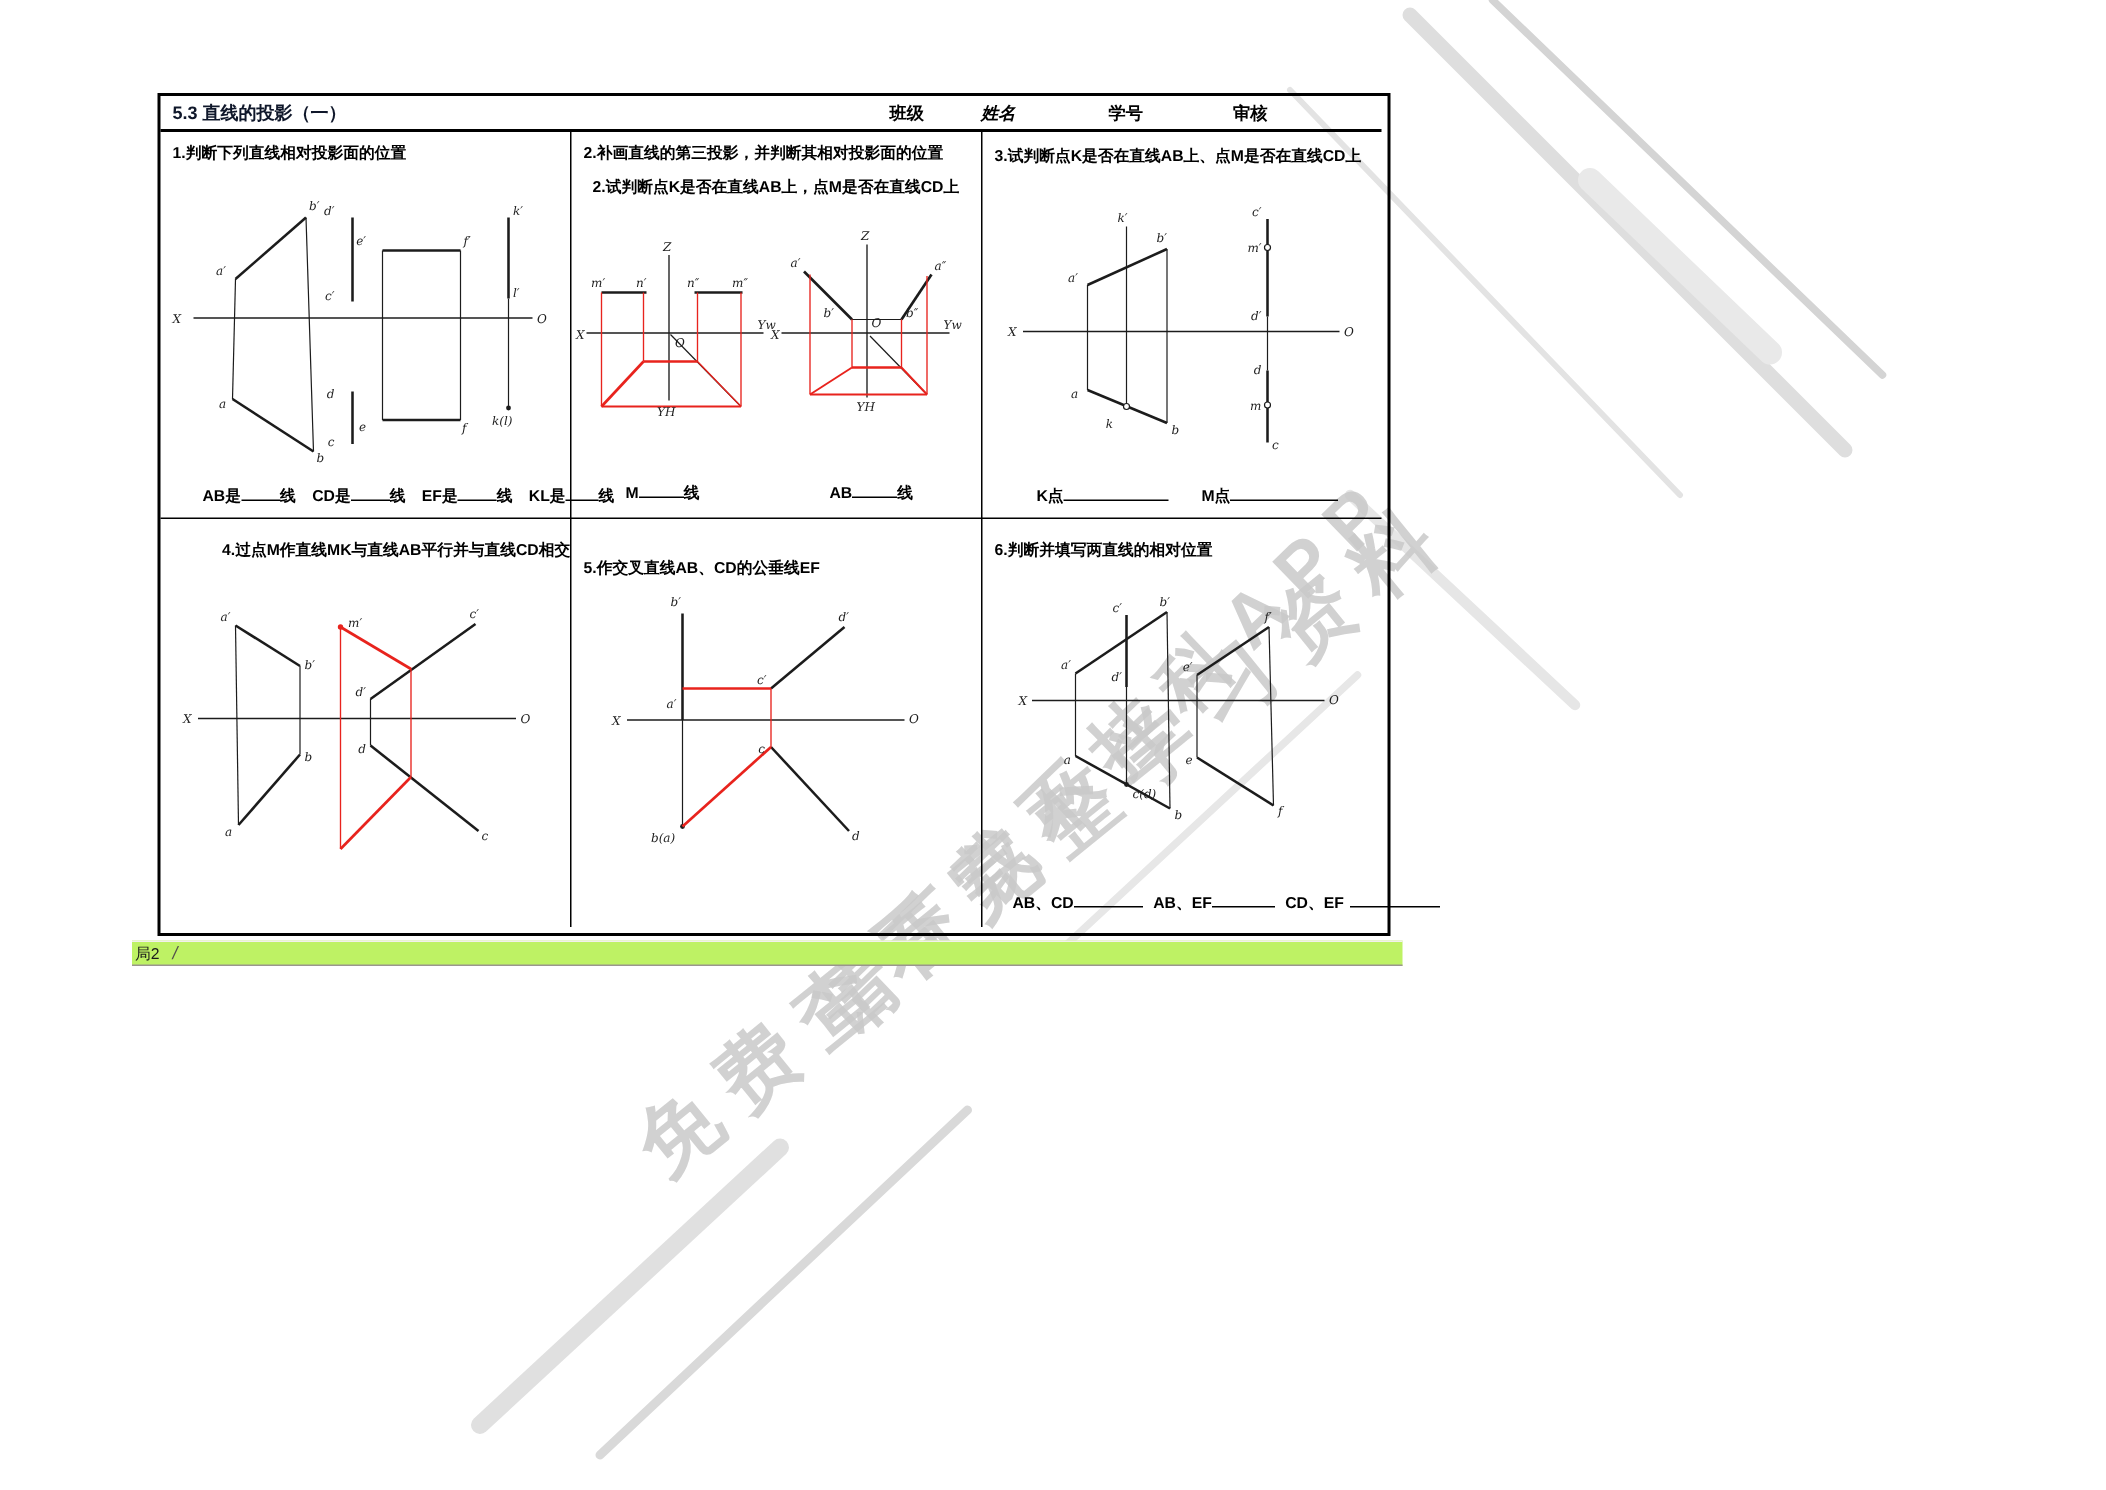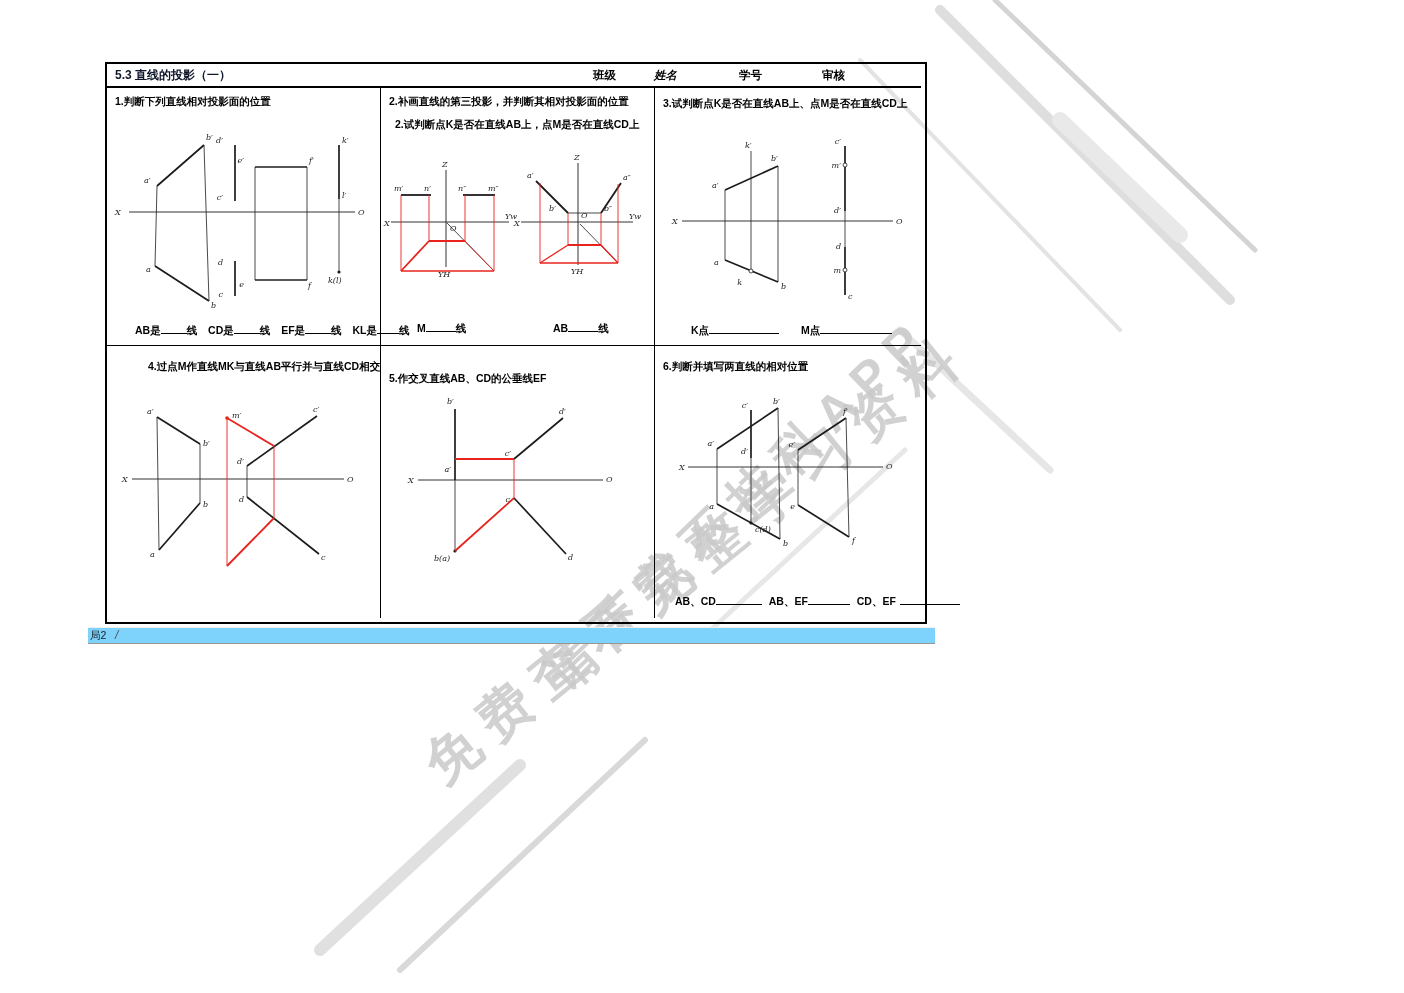--- a/index.html
+++ b/index.html
@@ -17,21 +17,21 @@
   .hline,.vline{position:absolute;background:#000;}
   .hdr-title{position:absolute;left:8px;top:3px;font-size:12px;font-weight:bold;color:#0f172a;}
   .hdr-field{position:absolute;top:4px;font-size:11.5px;font-weight:bold;color:#000;}
   .cell{position:absolute;}
   .cell-title{position:absolute;font-size:10.5px;font-weight:bold;color:#000;white-space:nowrap;}
   .ansrow{position:absolute;font-size:10.5px;font-weight:bold;color:#000;white-space:nowrap;}
   .blank{display:inline-block;border-bottom:1px solid #000;height:10px;vertical-align:baseline;}
   svg.draw{position:absolute;left:0;top:0;}
   svg.draw text{font-family:"DejaVu Serif",serif;font-style:italic;font-size:8px;fill:#1c1c1c;font-weight:normal;}
   
-  .tabbar{position:absolute;left:88px;top:627px;width:847px;height:15px;background:#7dd3fc;
+  .tabbar{position:absolute;left:88px;top:627px;width:847px;height:15px;background:#bef264;
           border-top:1px solid #f2f0ec;border-bottom:1px solid #9a968e;z-index:3;}
   .tabbar .tab-label{position:absolute;left:2px;top:1px;font-size:10.5px;color:#1a1a1a;}
   .tabbar .tab-slash{position:absolute;left:27px;top:0px;font-size:12px;color:#55524c;font-style:italic;}
 </style>
 </head>
 <body>
 
 <div class="stage">
 
   <div class="wm-layer">

